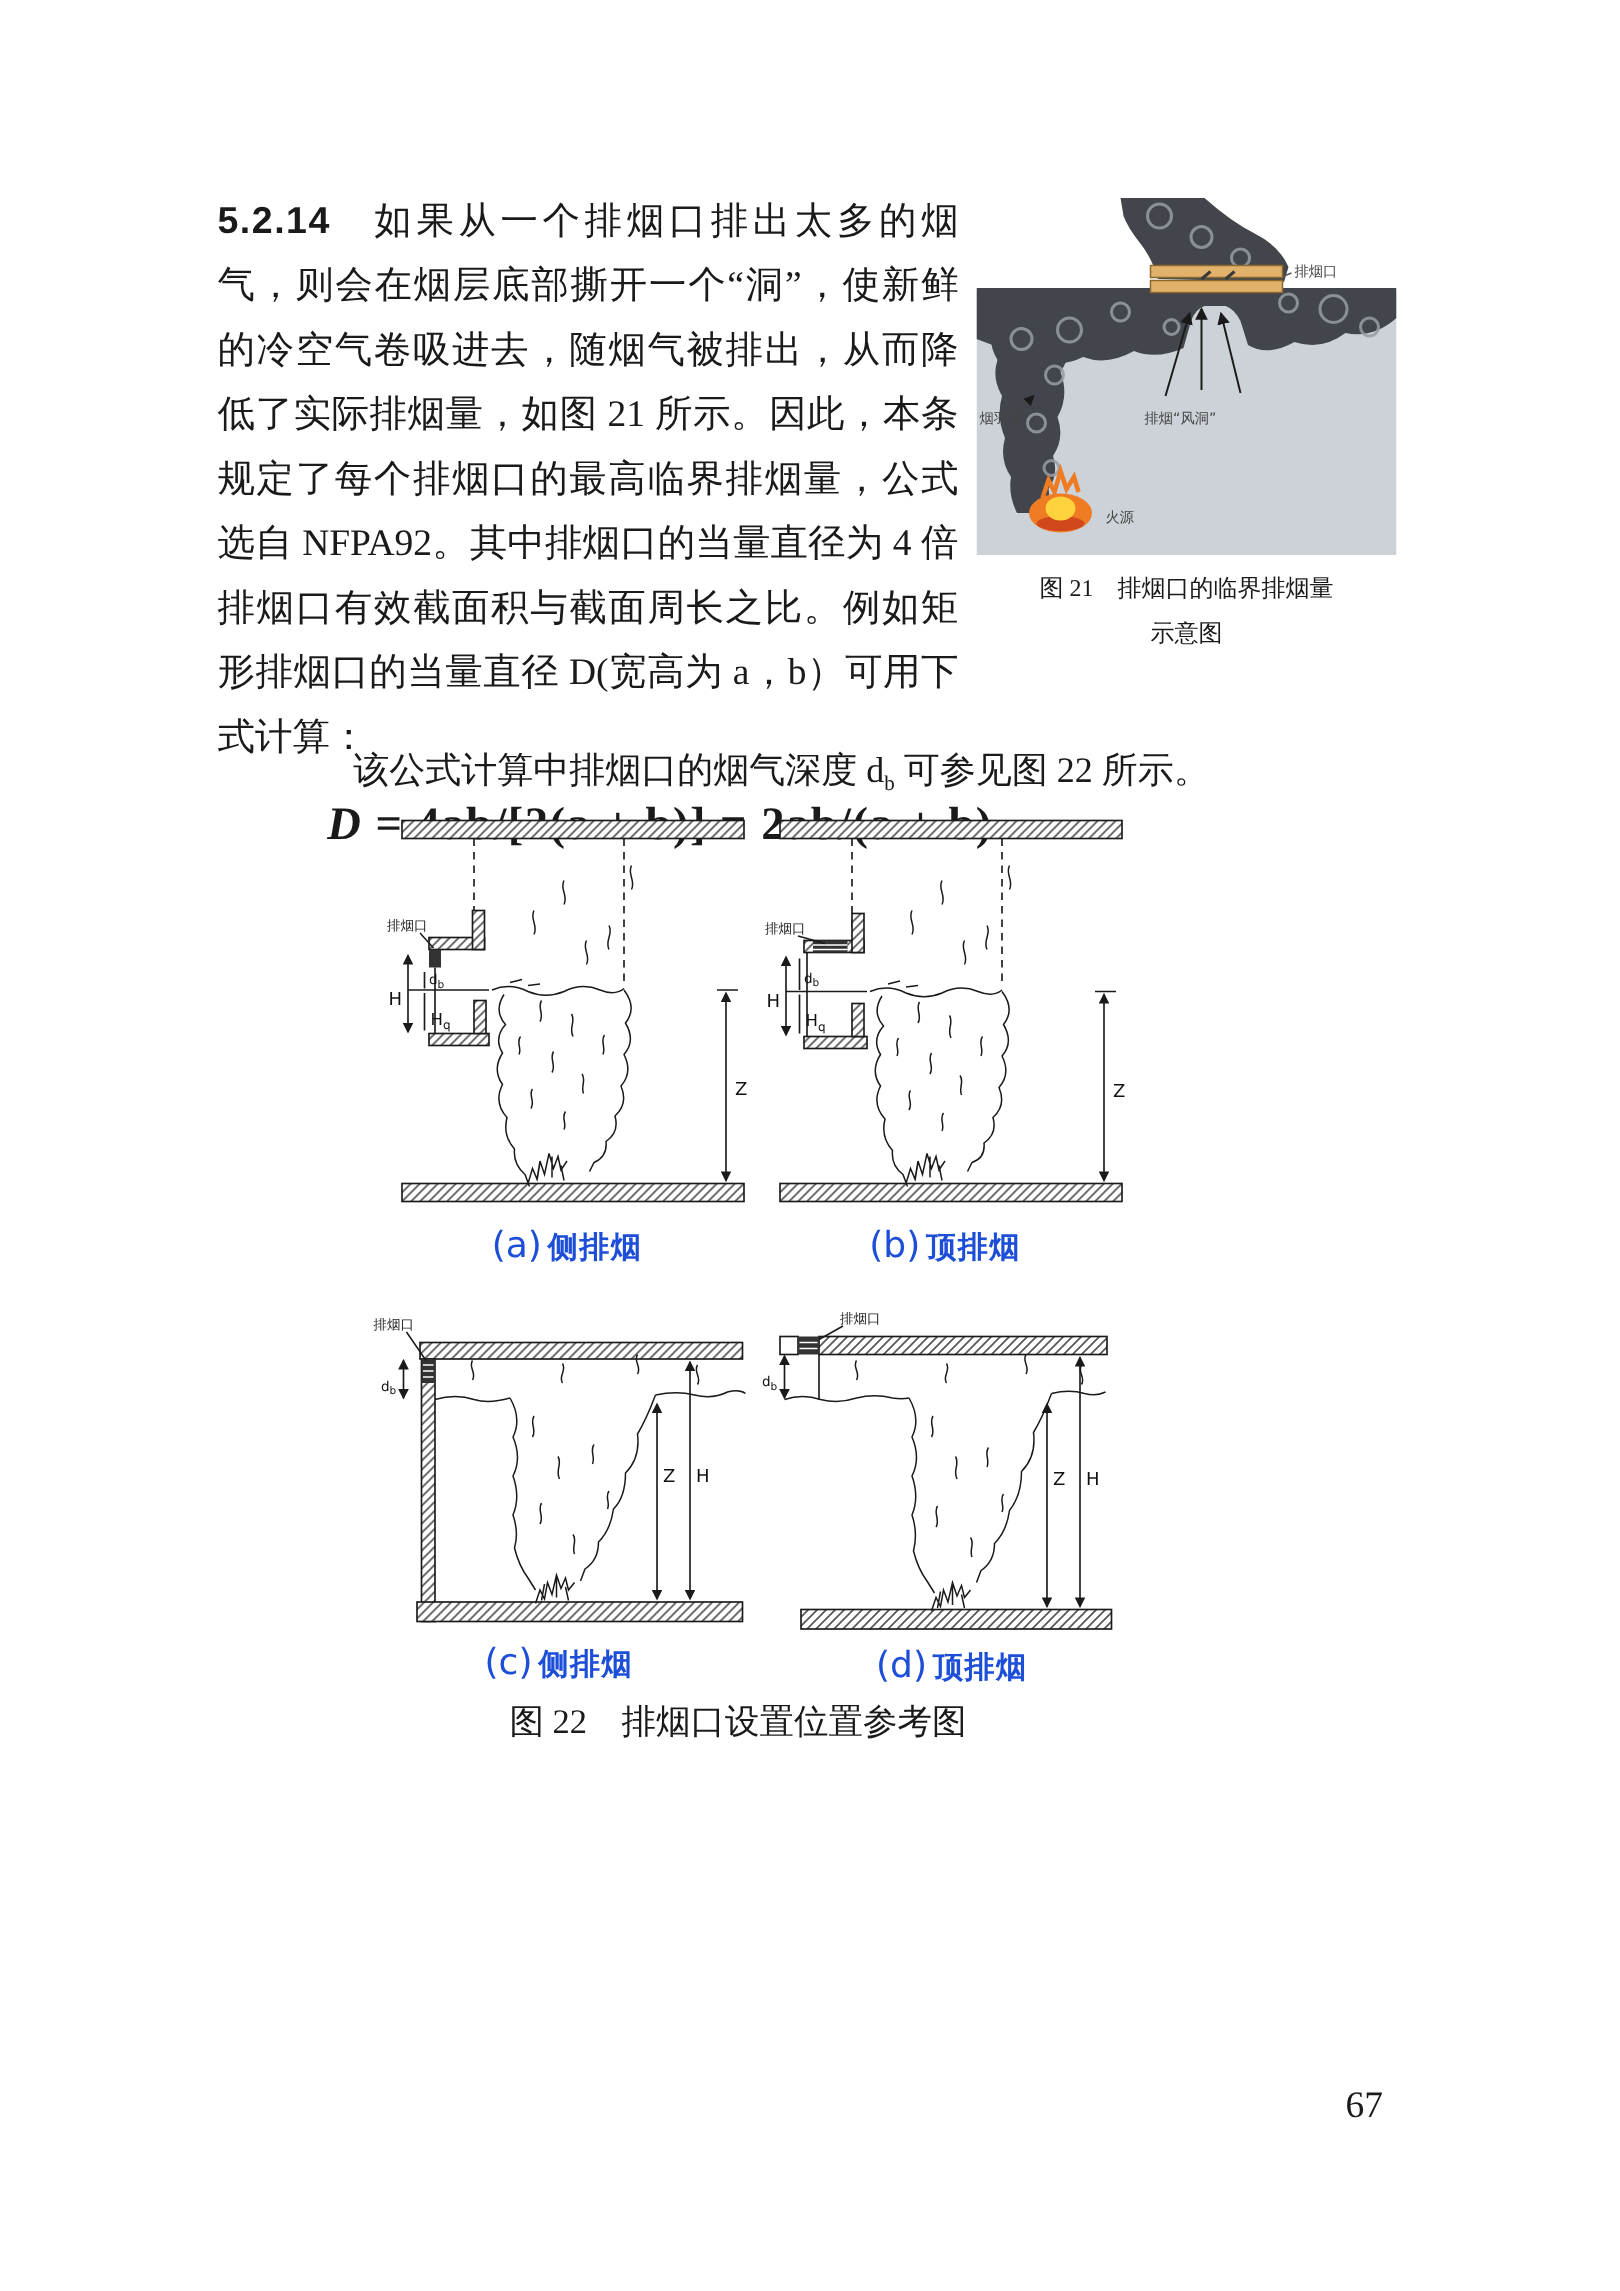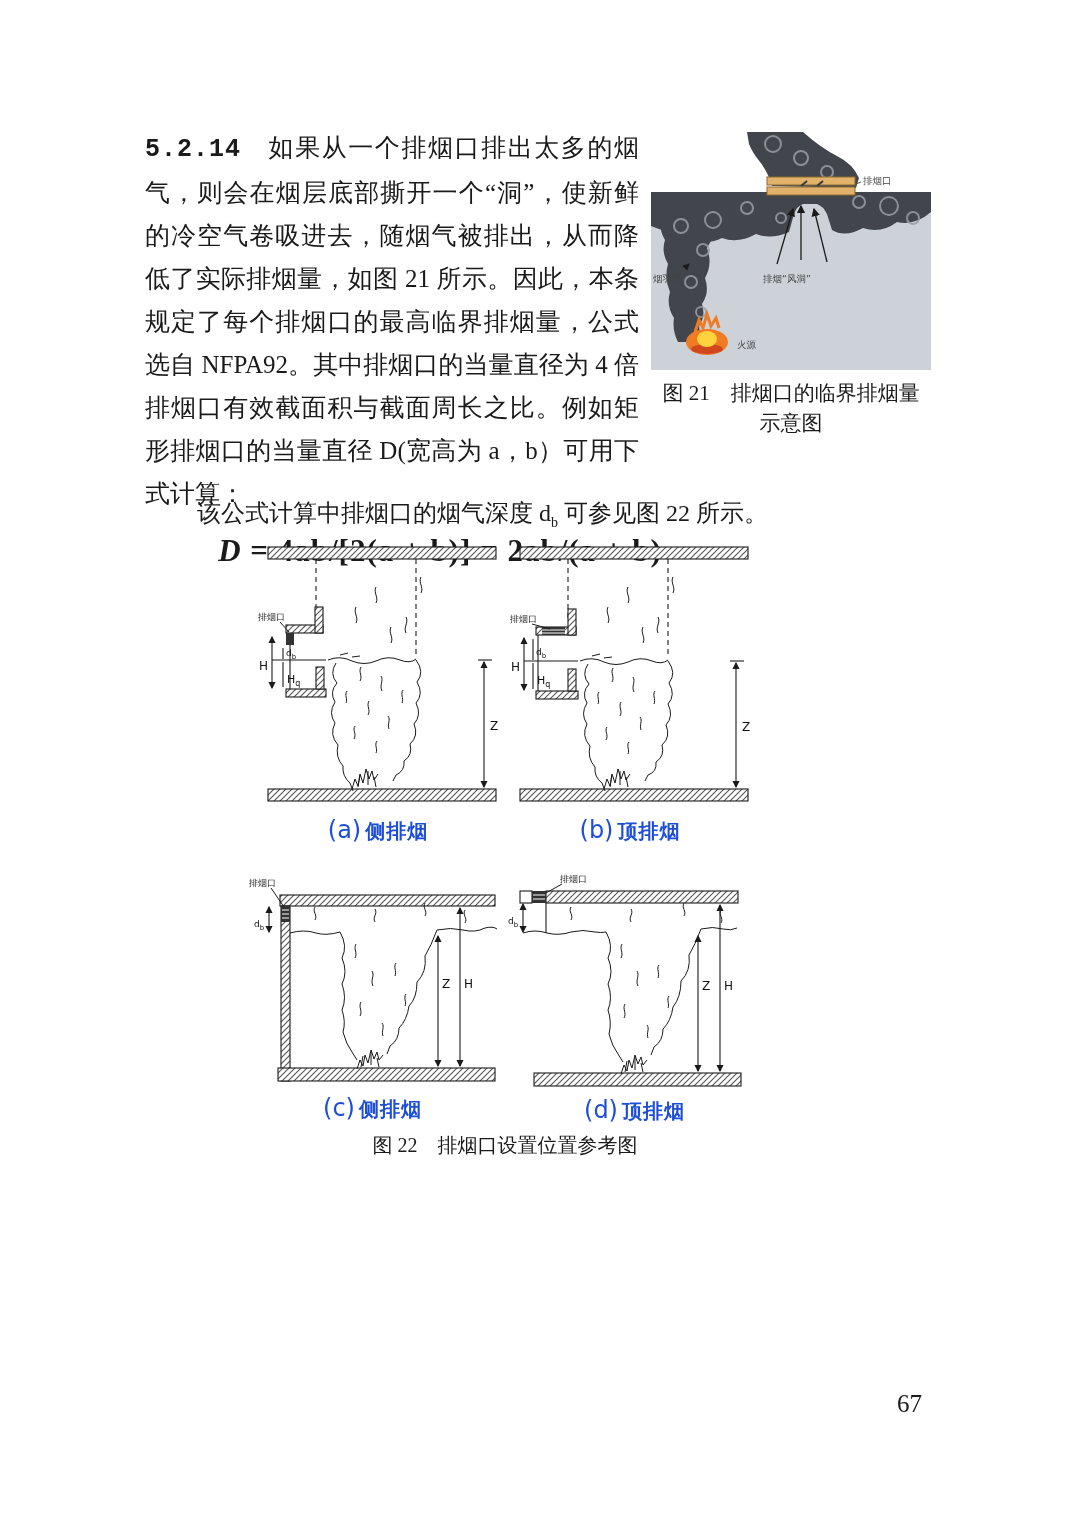--- a/index.html
+++ b/index.html
@@ -1,38 +1,38 @@
 <!DOCTYPE html>
 <html><head>
 <meta charset="utf-8">
 <style>
   html,body{margin:0;padding:0;background:#e8e8e8;}
   .page{position:relative;width:1080px;height:1527px;background:#ffffff;margin:0 auto;
         font-family:"Liberation Serif","DejaVu Serif",serif;color:#1a1a1a;overflow:hidden;}
   
   .main-text{position:absolute;left:145px;top:126px;width:792px;font-size:25px;line-height:43px;
              text-align:justify;text-justify:inter-ideograph;}
-  .sec-num{font-family:Liberation Mono, monospace;font-weight:bold;margin-right:26px;letter-spacing:1px;}
+  .sec-num{font-family:Liberation Sans, sans-serif;font-weight:bold;margin-right:26px;letter-spacing:1px;}
   .fig21-wrap{float:right;width:292px;margin-left:6px;margin-bottom:4px;text-align:center;}
   .fig21-wrap svg{display:block;margin:6px auto 8px auto;}
-  .fig-caption{font-size:21px;line-height:30px;text-align:center;}
+  .fig-caption{font-size:16px;line-height:30px;text-align:center;}
   .formula-line{clear:none;width:590px;text-align:center;font-size:31px;margin-top:14px;
                 font-family:"Liberation Serif","DejaVu Serif",serif;letter-spacing:1px;}
   .formula-lhs{font-style:italic;font-weight:600;}
   .formula-body{font-weight:600;}
-  .para2{position:absolute;left:145px;top:497px;width:700px;font-size:24px;}
+  .para2{position:absolute;left:145px;top:497px;width:700px;font-size:24px;text-align:center;}
   .para2 sub{font-size:14px;}
   
   .subfig{position:absolute;text-align:center;}
   .subfig svg{display:block;}
   .subfig-caption{margin-top:8px;font-family:"DejaVu Sans","Liberation Sans",sans-serif;
                   font-size:20px;color:#1d4ed8;}
   .sf-tag{font-size:24px;font-weight:400;margin-right:4px;}
   .sf-name{font-weight:600;letter-spacing:1px;}
-  .fig22-caption{position:absolute;left:145px;top:1132px;width:720px;text-align:center;font-size:20px;}
+  .fig22-caption{position:absolute;left:132px;top:1132px;width:720px;text-align:center;font-size:23px;}
   .page-number{position:absolute;left:897px;top:1390px;font-size:25px;}
   
   text.dlab{font-family:"DejaVu Sans","Liberation Sans",sans-serif;fill:#111;}
   text.cnlab{font-family:"DejaVu Sans","Liberation Sans",sans-serif;fill:#222;}
   text.photolab{font-family:"DejaVu Sans","Liberation Sans",sans-serif;fill:#444;}
 </style>
 </head>
 <body>
 
 <svg width="0" height="0" style="position:absolute" aria-hidden="true">

